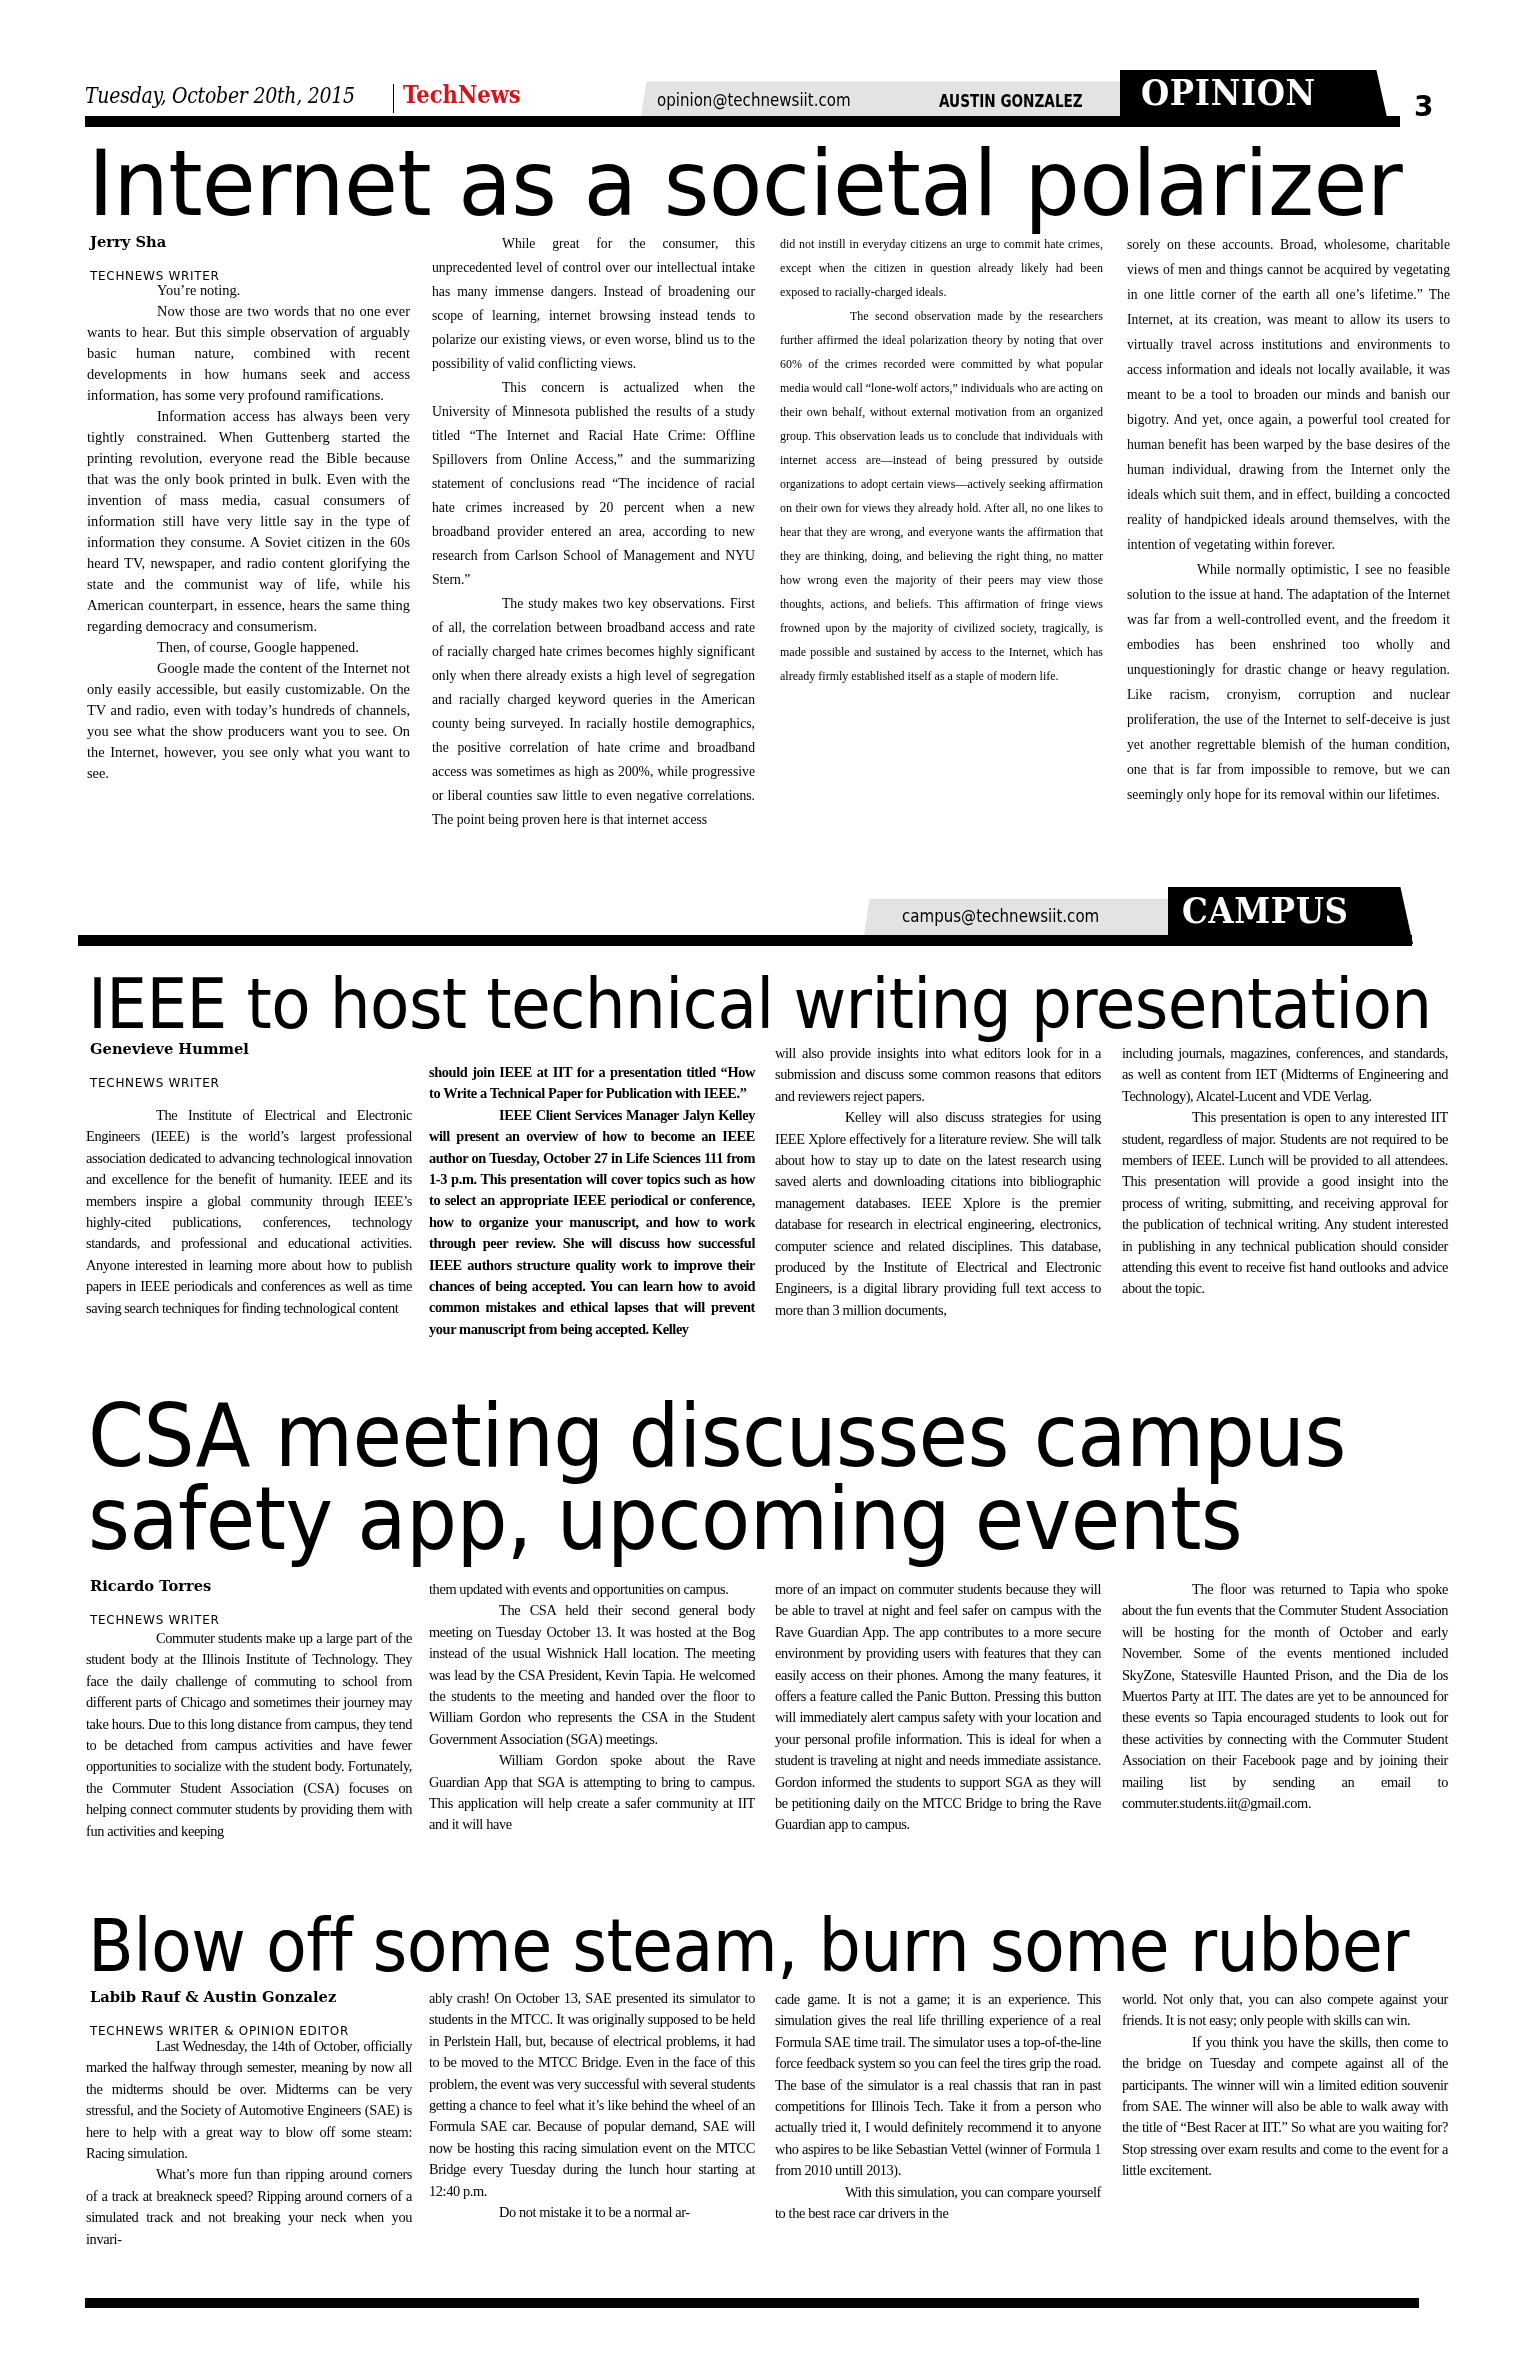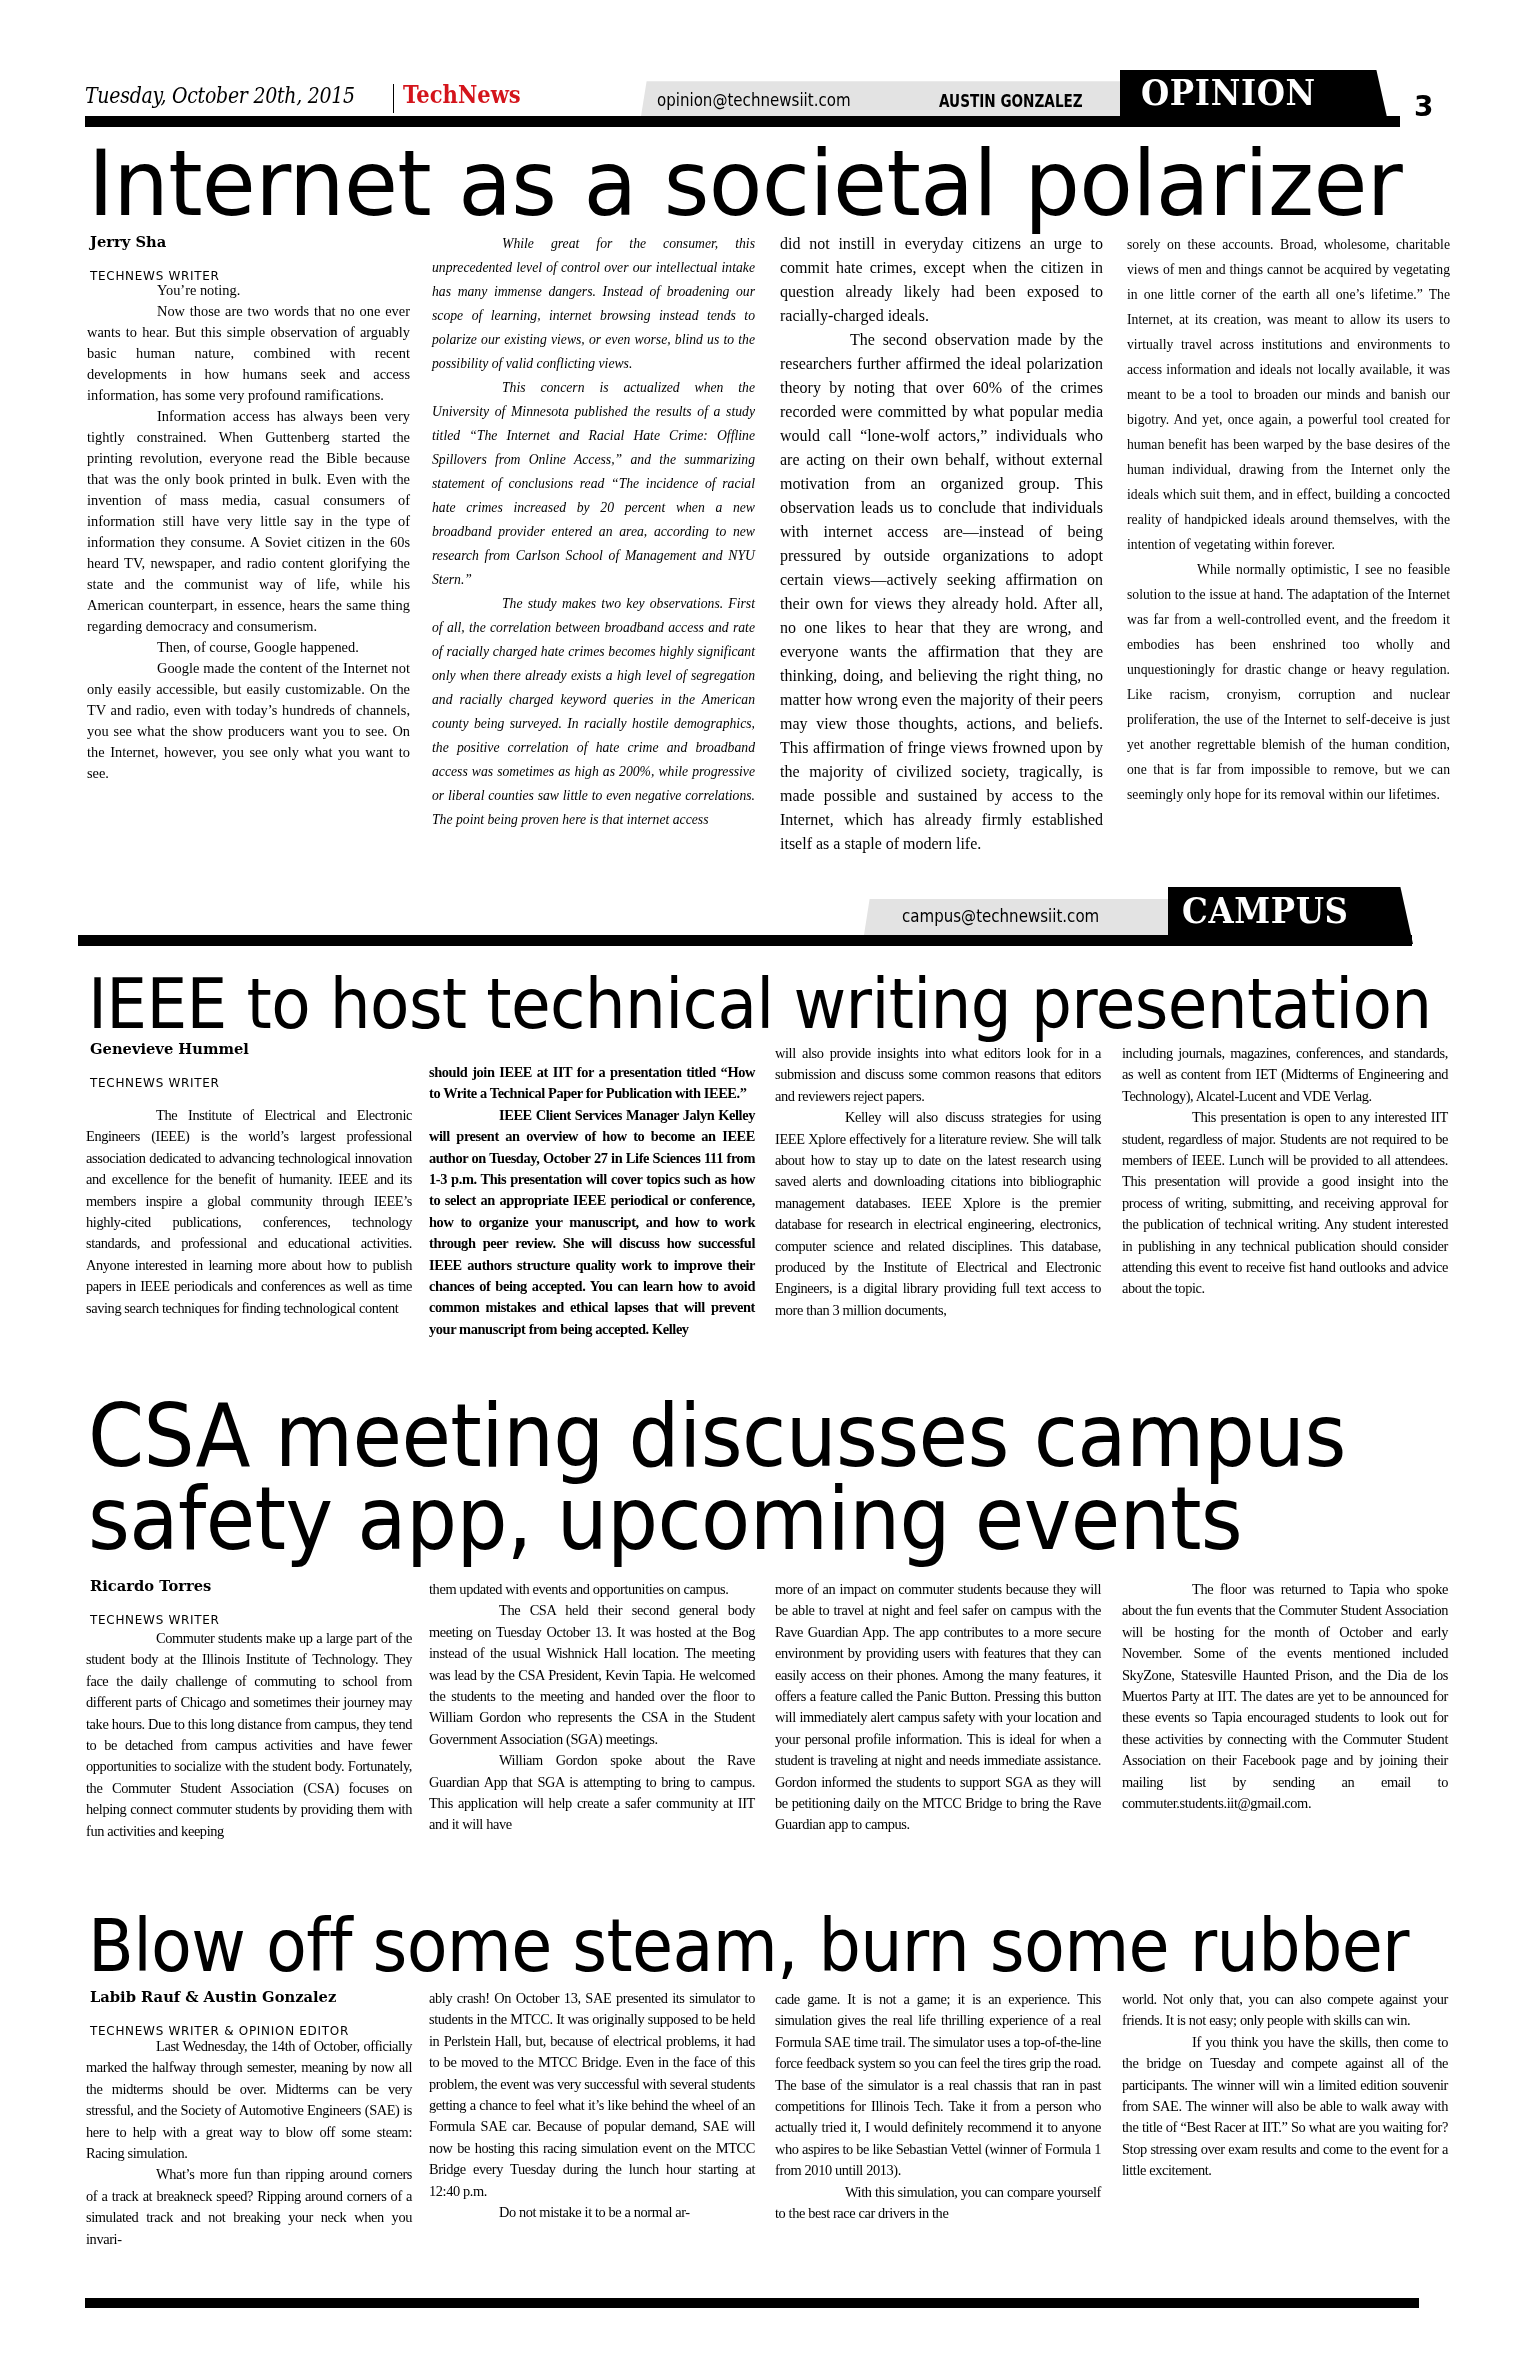--- a/index.html
+++ b/index.html
@@ -59,26 +59,26 @@
     <span class="role">TECHNEWS WRITER</span>
   </div>
 
   <div class="col" style="left:87px; top:280px;">
     <p>You’re noting.</p>
     <p>Now those are two words that no one ever wants to hear. But this simple observation of arguably basic human nature, combined with recent developments in how humans seek and access information, has some very profound ramifications.</p>
     <p>Information access has always been very tightly constrained. When Guttenberg started the printing revolution, everyone read the Bible because that was the only book printed in bulk. Even with the invention of mass media, casual consumers of information still have very little say in the type of information they consume. A Soviet citizen in the 60s heard TV, newspaper, and radio content glorifying the state and the communist way of life, while his American counterpart, in essence, hears the same thing regarding democracy and consumerism.</p>
     <p>Then, of course, Google happened.</p>
     <p>Google made the content of the Internet not only easily accessible, but easily customizable. On the TV and radio, even with today’s hundreds of channels, you see what the show producers want you to see. On the Internet, however, you see only what you want to see.</p>
   </div>
-  <div class="col" style="left:432px; top:232px; font-size:13.7px; line-height:24px;font-style:italic;">
+  <div class="col" style="left:432px; top:232px; font-size:13.7px; line-height:24px;">
     <p>While great for the consumer, this unprecedented level of control over our intellectual intake has many immense dangers. Instead of broadening our scope of learning, internet browsing instead tends to polarize our existing views, or even worse, blind us to the possibility of valid conflicting views.</p>
     <p>This concern is actualized when the University of Minnesota published the results of a study titled “The Internet and Racial Hate Crime: Offline Spillovers from Online Access,” and the summarizing statement of conclusions read “The incidence of racial hate crimes increased by 20 percent when a new broadband provider entered an area, according to new research from Carlson School of Management and NYU Stern.”</p>
     <p>The study makes two key observations. First of all, the correlation between broadband access and rate of racially charged hate crimes becomes highly significant only when there already exists a high level of segregation and racially charged keyword queries in the American county being surveyed. In racially hostile demographics, the positive correlation of hate crime and broadband access was sometimes as high as 200%, while progressive or liberal counties saw little to even negative correlations. The point being proven here is that internet access</p>
   </div>
-  <div class="col" style="left:780px; top:232px; font-size:16px; line-height:24px;">
+  <div class="col" style="left:780px; top:232px; font-size:12px; line-height:24px;">
     <p class="noindent">did not instill in everyday citizens an urge to commit hate crimes, except when the citizen in question already likely had been exposed to racially-charged ideals.</p>
     <p>The second observation made by the researchers further affirmed the ideal polarization theory by noting that over 60% of the crimes recorded were committed by what popular media would call “lone-wolf actors,” individuals who are acting on their own behalf, without external motivation from an organized group. This observation leads us to conclude that individuals with internet access are—instead of being pressured by outside organizations to adopt certain views—actively seeking affirmation on their own for views they already hold. After all, no one likes to hear that they are wrong, and everyone wants the affirmation that they are thinking, doing, and believing the right thing, no matter how wrong even the majority of their peers may view those thoughts, actions, and beliefs. This affirmation of fringe views frowned upon by the majority of civilized society, tragically, is made possible and sustained by access to the Internet, which has already firmly established itself as a staple of modern life.</p>
   </div>
   <div class="col" style="left:1127px; top:232px; font-size:13.7px; line-height:25px;">
     <p class="noindent">sorely on these accounts. Broad, wholesome, charitable views of men and things cannot be acquired by vegetating in one little corner of the earth all one’s lifetime.” The Internet, at its creation, was meant to allow its users to virtually travel across institutions and environments to access information and ideals not locally available, it was meant to be a tool to broaden our minds and banish our bigotry. And yet, once again, a powerful tool created for human benefit has been warped by the base desires of the human individual, drawing from the Internet only the ideals which suit them, and in effect, building a concocted reality of handpicked ideals around themselves, with the intention of vegetating within forever.</p>
     <p>While normally optimistic, I see no feasible solution to the issue at hand. The adaptation of the Internet was far from a well-controlled event, and the freedom it embodies has been enshrined too wholly and unquestioningly for drastic change or heavy regulation. Like racism, cronyism, corruption and nuclear proliferation, the use of the Internet to self-deceive is just yet another regrettable blemish of the human condition, one that is far from impossible to remove, but we can seemingly only hope for its removal within our lifetimes.</p>
   </div>
 </article>
 
 <section>

